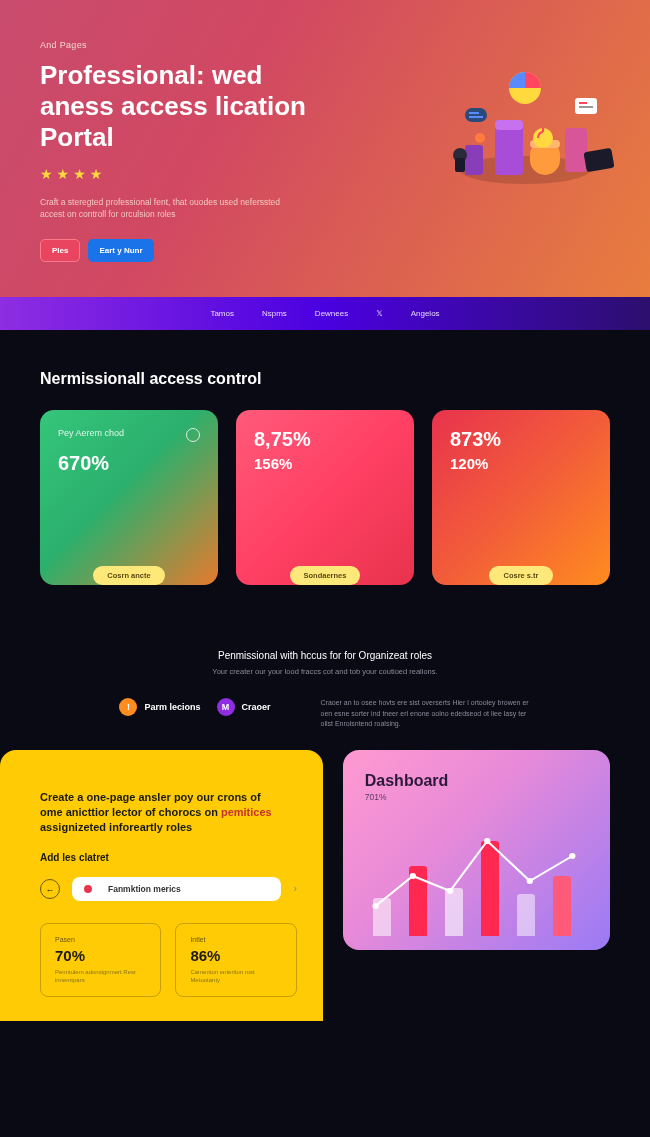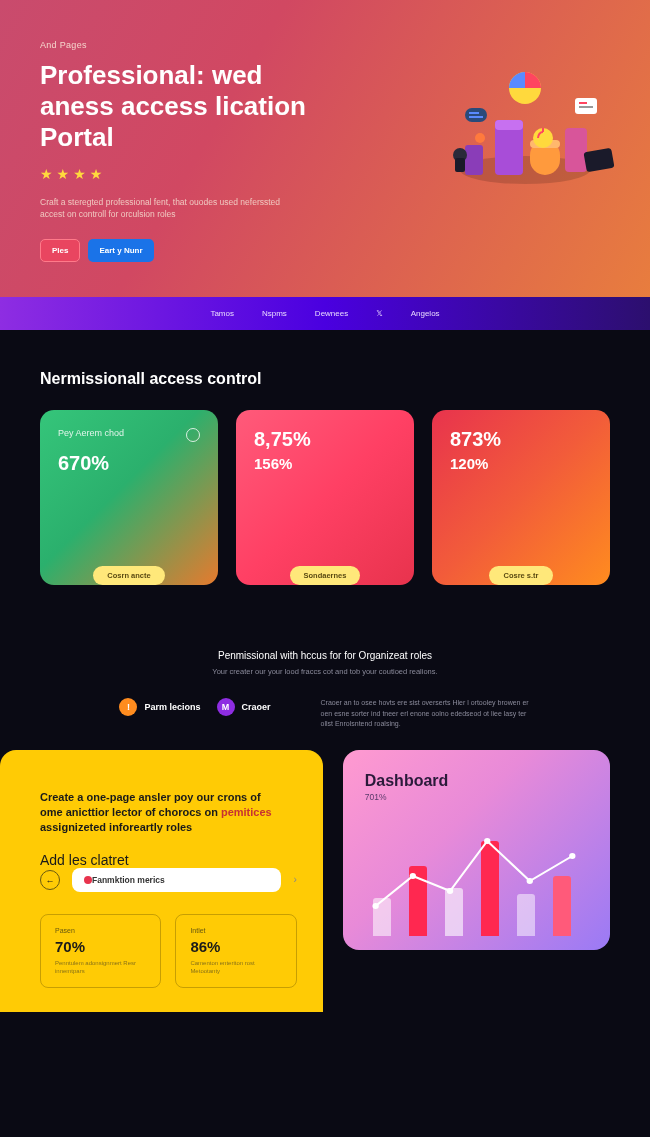--- a/index.html
+++ b/index.html
@@ -44,24 +44,24 @@
 .tab-dot-1 { background: #ff8c1f; color: #fff; }
 .tab-dot-2 { background: #8e2de2; color: #fff; }
 .tab-label { font-size: 9px; font-weight: 600; }
 .tab-desc { font-size: 7px; color: #8a8a9a; max-width: 210px; text-align: left; line-height: 1.5; }
 
 .bottom { display: flex; gap: 20px; padding: 0 40px 40px; }
 .yellow-panel { flex: 1.15; background: #ffcb05; color: #1a1a1a; border-radius: 16px 16px 0 0; padding: 40px 26px 24px; position: relative; margin-left: -40px; padding-left: 40px; }
 .yp-heading { font-size: 11px; font-weight: 700; line-height: 1.4; margin-bottom: 16px; max-width: 240px; }
 .yp-heading .hl-red { color: #c73232; }
 .yp-heading .hl-dark { color: #1a1a1a; }
-.yp-sub { font-size: 14px; font-weight: 400; }
+.yp-sub { font-size: 10px; font-weight: 700; margin-bottom: 14px; }
 .yp-row { display: flex; align-items: center; gap: 12px; margin-bottom: 22px; }
 .yp-circle { width: 20px; height: 20px; border: 1.5px solid #6a5a10; border-radius: 50%; display: flex; align-items: center; justify-content: center; font-size: 9px; }
-.yp-tag { display: flex; align-items: center; gap: 0; background: #fff; border-radius: 8px; padding: 7px 12px; font-size: 8.5px; font-weight: 600; color: #333; flex: 1; }
+.yp-tag { display: flex; align-items: center; gap: 16px; background: #fff; border-radius: 8px; padding: 7px 12px; font-size: 8.5px; font-weight: 600; color: #333; flex: 1; }
 .yp-tag-dot { width: 8px; height: 8px; background: #e8334d; border-radius: 50%; }
 .yp-chevron { color: #888; font-size: 10px; }
 .yp-stats { display: flex; gap: 14px; }
 .yp-stat { border: 1px solid rgba(0,0,0,0.22); border-radius: 8px; padding: 12px 14px; flex: 1; }
 .yp-stat-label { font-size: 7px; color: #6a5a10; margin-bottom: 4px; }
 .yp-stat-val { font-size: 15px; font-weight: 700; margin-bottom: 5px; }
 .yp-stat-desc { font-size: 6px; color: #8a7318; line-height: 1.3; }
 
 .dash-panel { flex: 1; background: linear-gradient(135deg, #ff9ad0 0%, #e88ad8 40%, #9a7af5 100%); border-radius: 16px; padding: 22px 22px 18px; color: #2a1a3a; height: 200px; position: relative; overflow: hidden; }
 .dash-title { font-size: 16px; font-weight: 800; }

